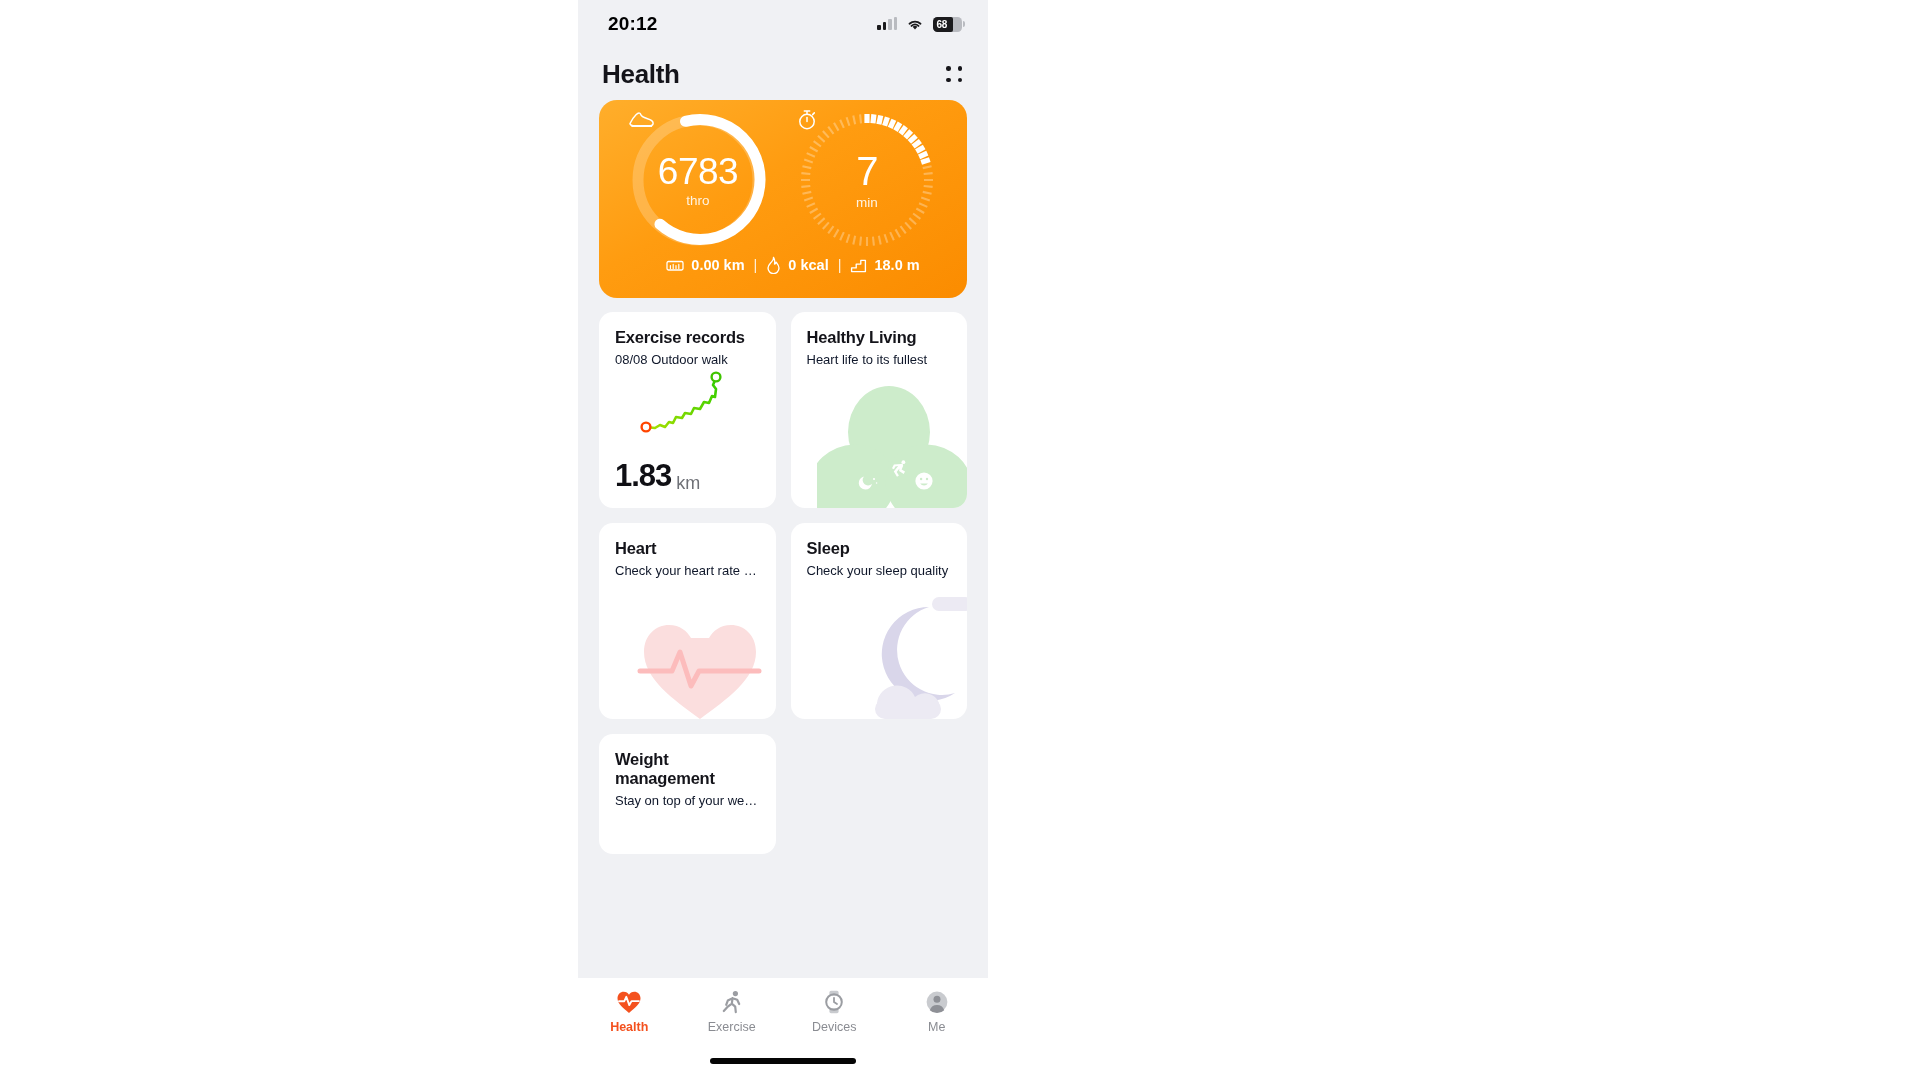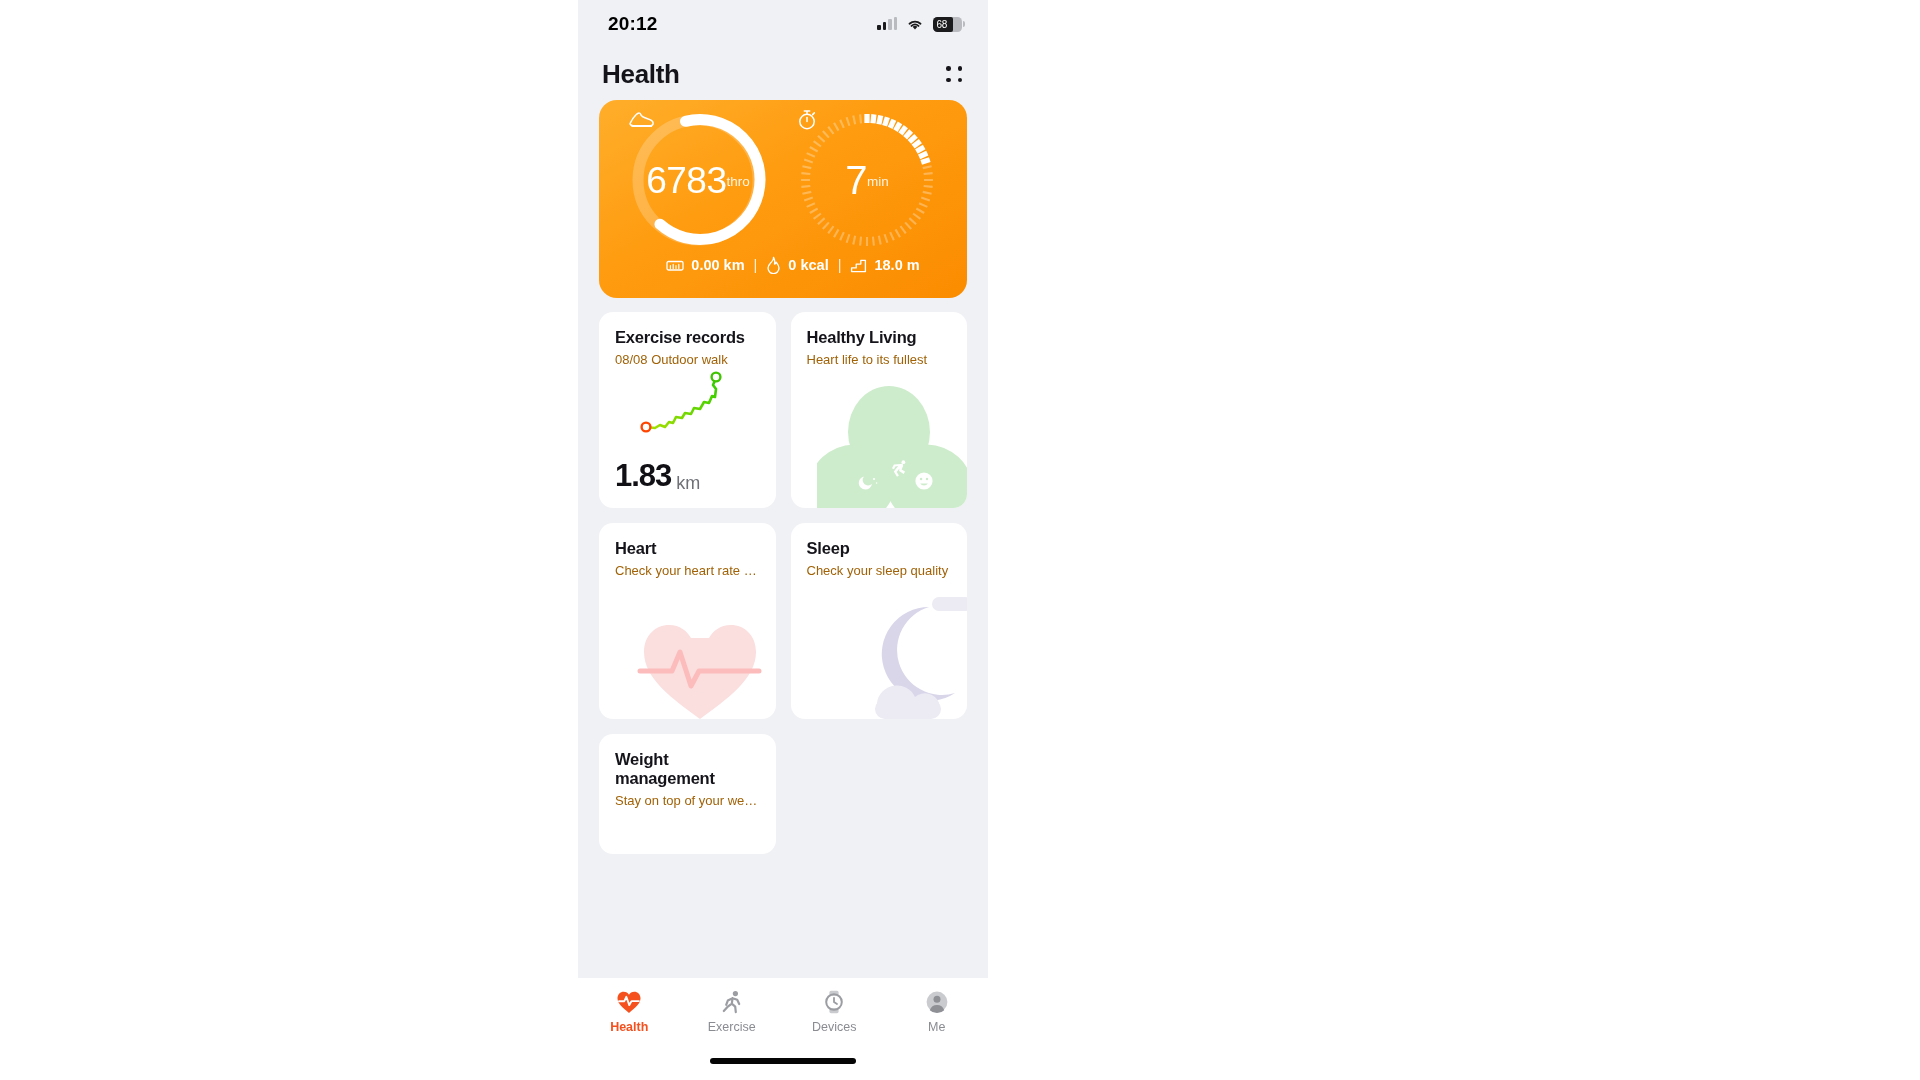--- a/index.html
+++ b/index.html
@@ -45,21 +45,21 @@
     background:#b9bbc0;
   }
   .battery .fill {
     position:absolute; left:0; top:0; bottom:0; width:68%;
     border-radius:4.5px 2px 2px 4.5px; background:#1b1b1d;
   }
   .battery .num {
     position:absolute; inset:0; display:flex;
     align-items:center; justify-content:flex-start;
     padding-left:3.5px;
-    font-size:10px; font-weight:normal; color:#fff; letter-spacing:-.2px;
+    font-size:10px; font-weight:bold; color:#fff; letter-spacing:-.2px;
   }
   .battery .cap {
     position:absolute; right:-3px; top:4.5px;
     width:2.5px; height:6px; border-radius:0 2px 2px 0;
     background:#b9bbc0;
   }
 
   
   .header {
     height:52px; display:flex; align-items:center;
@@ -80,21 +80,21 @@
     position:relative; height:198px; border-radius:18px;
     background:linear-gradient(150deg,#ffae2b 0%,#ff9c10 42%,#fb8c00 100%);
     overflow:hidden;
   }
   .rings { position:relative; height:158px; }
   .ring { position:absolute; top:8px; }
   .ring.steps { left:27px; width:144px; height:144px; }
   .ring.timer { left:196px; width:144px; height:144px; }
   .ring svg { position:absolute; inset:0; }
   .ring .center {
-    position:absolute; inset:0; display:flex; flex-direction:row;
+    position:absolute; inset:0; display:flex; flex-direction:column;
     align-items:center; justify-content:center; color:#fff;
   }
   .ring .glyph { margin-bottom:-2px; }
   .ring .big {
     font-size:37px; font-weight:500; line-height:1.02;
     letter-spacing:-.5px; margin-top:1px;
   }
   .ring.timer .big { font-size:40px; }
   .ring .unit { font-size:13.5px; color:rgba(255,255,255,.88); margin-top:3px; }
 
@@ -114,21 +114,21 @@
   }
   .card {
     position:relative; background:#fff; border-radius:14px;
     padding:16px 16px 0; overflow:hidden;
   }
   .card.tall { height:196px; }
   .card.med  { height:196px; }
   .card.bot  { height:120px; }
   .card-title { font-size:16.5px; font-weight:bold; color:#14141a; letter-spacing:-.2px; }
   .card-sub {
-    font-size:13px; color:#a16207; margin-top:5px;
+    font-size:13px; color:#0f172a; margin-top:5px;
     white-space:nowrap; overflow:hidden; text-overflow:ellipsis;
   }
 
   
   .route { position:absolute; left:0; right:0; top:52px; height:82px; }
   .dist {
     position:absolute; left:16px; bottom:14px;
     display:flex; align-items:flex-end; gap:5px;
   }
   .dist .v { font-size:31px; font-weight:bold; color:#101015; letter-spacing:-1px; }

